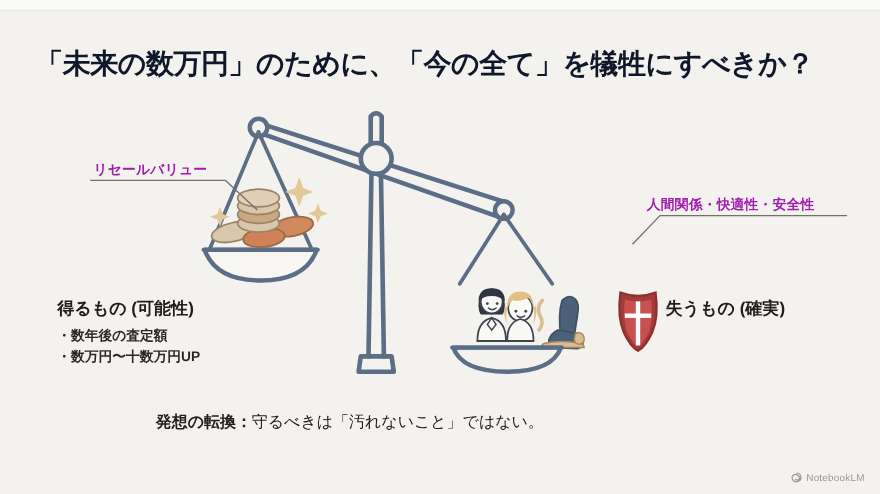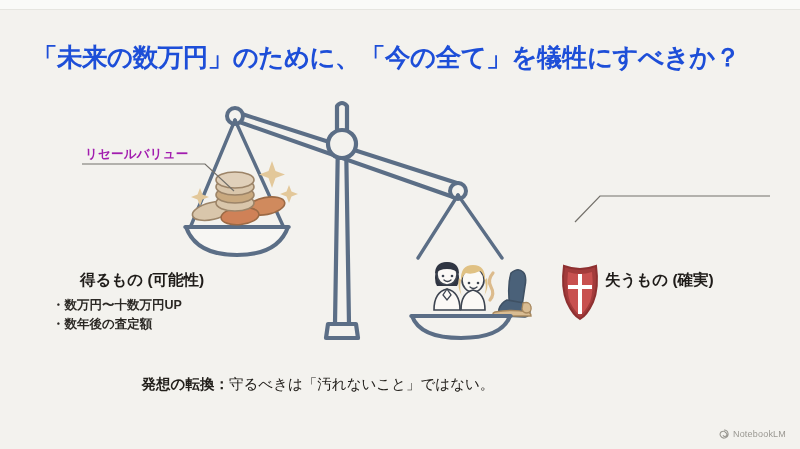--- a/index.html
+++ b/index.html
@@ -36,21 +36,21 @@
 
   
   #title {
     position: absolute;
     left: 0;
     top: 40px;
     width: 772px;
     text-align: center;
     font-size: 25.5px;
     font-weight: bold;
-    color: #1d4ed8;
+    color: #0f172a;
     letter-spacing: -0.5px;
     white-space: nowrap;
   }
 
   
   .callout {
     position: absolute;
     font-size: 12.5px;
     font-weight: bold;
     color: #a21caf;
@@ -69,21 +69,21 @@
     white-space: nowrap;
   }
   .bullets {
     position: absolute;
     font-size: 12.5px;
     font-weight: bold;
     color: #2b2824;
     line-height: 19px;
     white-space: nowrap;
   }
-  #gain-head   { left: 52px;  top: 270px; margin-left: 28px; }
+  #gain-head   { left: 52px;  top: 270px; }
   #gain-list   { left: 52px;  top: 296px; }
   #lose-head   { left: 605px; top: 270px; text-align: center; }
   #lose-list   { left: 605px; top: 296px; }
   .bullet-danger { color: #c4705e; }
 
   
   #conclusion {
     position: absolute;
     left: 0;
     top: 372px;
@@ -212,25 +212,26 @@
   </svg>
 
   <svg style="position:absolute;left:0;top:0;" width="800" height="449">
 
     <path d="M82,164 L205,164 L234,191" fill="none" stroke="#73706a" stroke-width="1.2"></path>
 
     <path d="M770,196 L600,196 L575,222" fill="none" stroke="#73706a" stroke-width="1.2"></path>
   </svg>
 
   <div class="callout" id="callout-left">リセールバリュー</div>
+  <div class="callout" id="callout-right">人間関係・快適性・安全性</div>
 
   <div class="section-head" id="gain-head">得るもの (可能性)</div>
   <div class="bullets" id="gain-list">
+    <div>・数年後の査定額</div>
     <div>・数万円〜十数万円UP</div>
-    <div>・数年後の査定額</div>
   </div>
 
   <div class="section-head" id="lose-head">失うもの (確実)</div>
 
   <div id="conclusion">
     <div>
       <span class="lead">発想の転換：</span><span>守るべきは「汚れないこと」ではない。</span>
     </div>
   </div>
 

